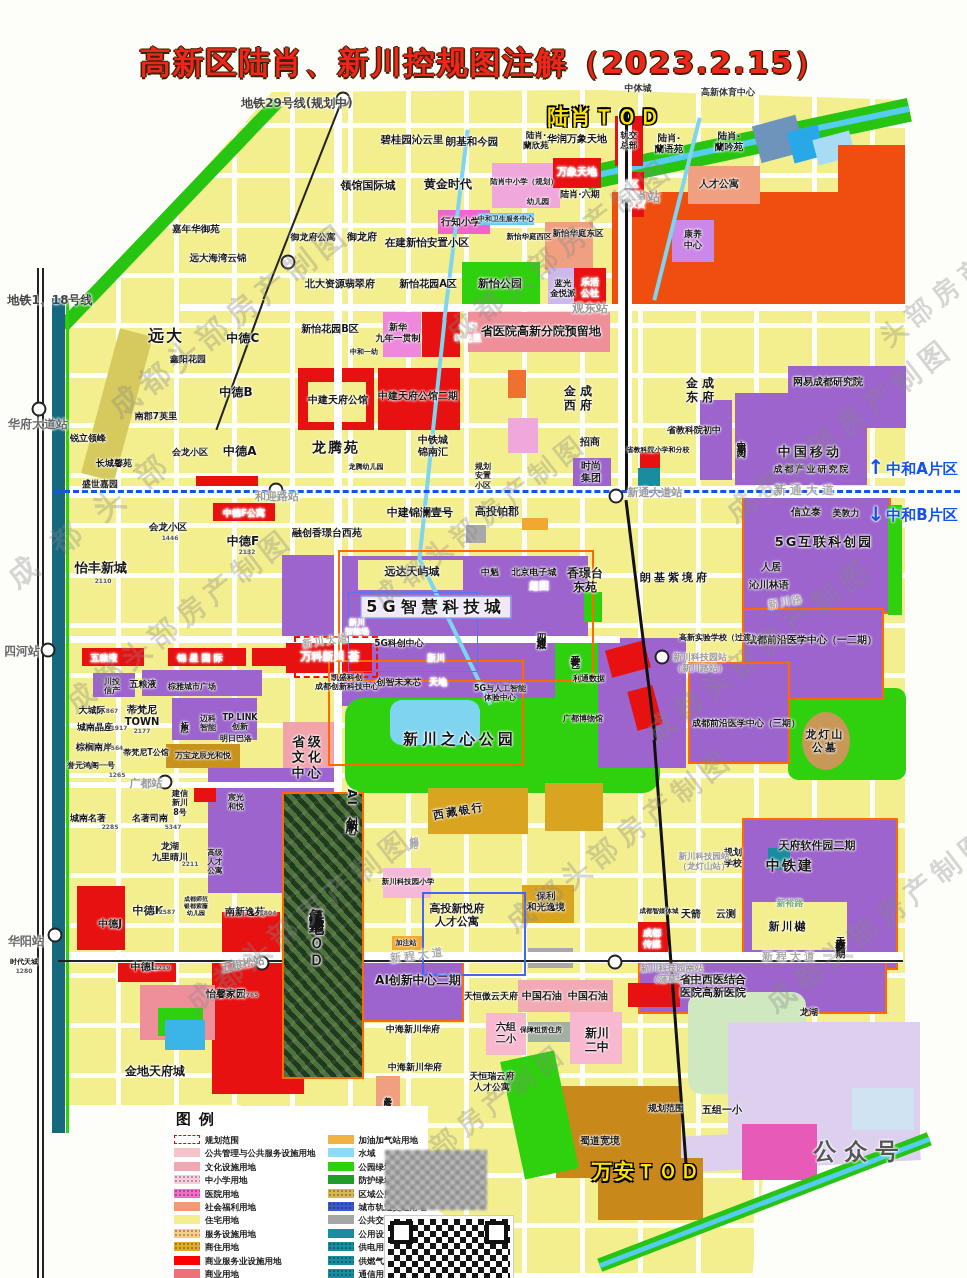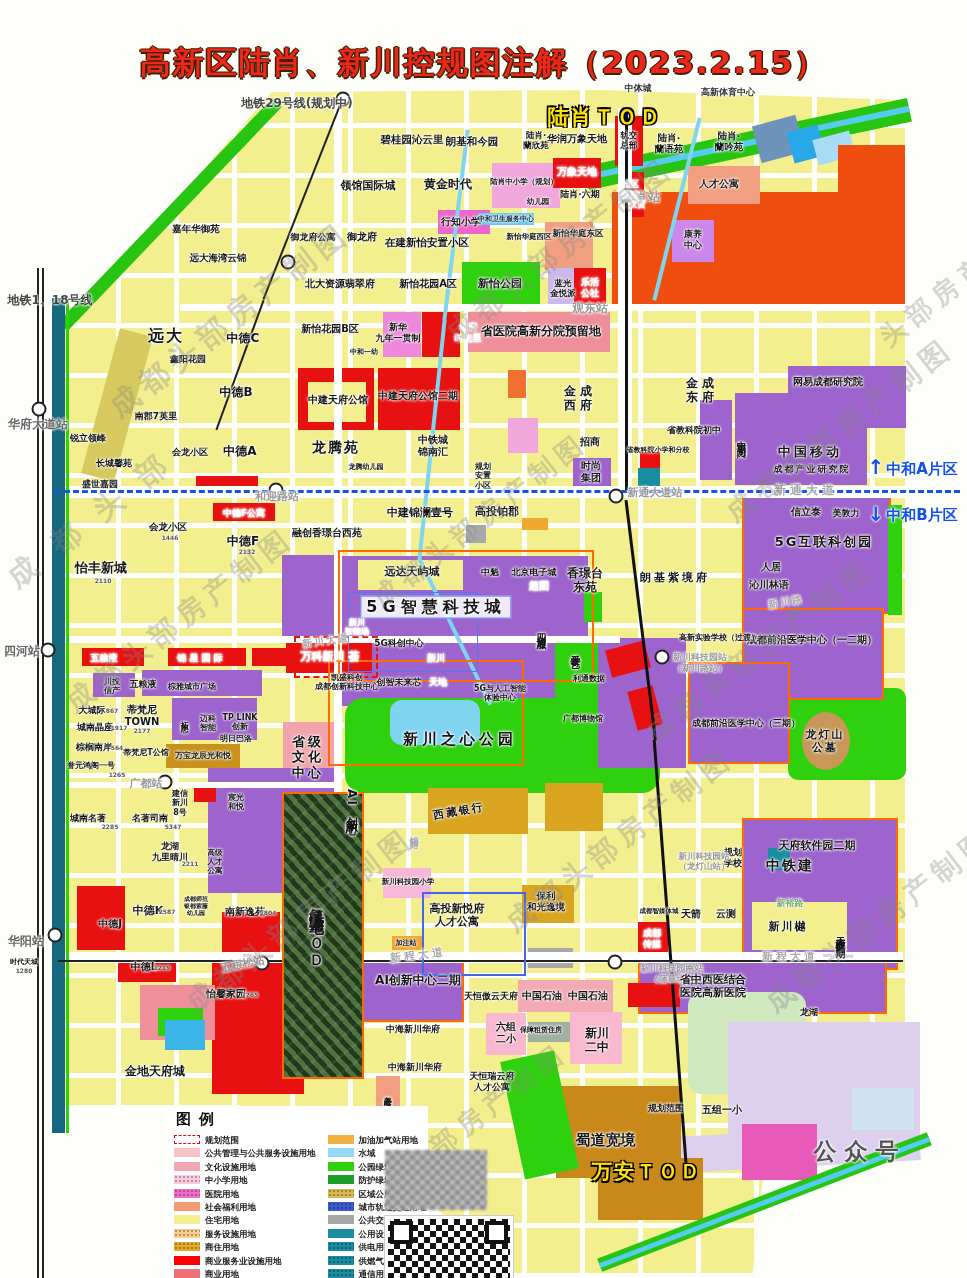--- a/index.html
+++ b/index.html
@@ -450,21 +450,21 @@
         <div class="lbl" style="left: 541px; top: 1030px; font-size: 7px;">保障租赁住房</div>
         <div class="lbl" style="left: 597px; top: 1040px; font-size: 12px;">新川
 二中</div>
         <div class="lbl" style="left: 415px; top: 1067px; font-size: 9px;">中海新川华府</div>
         <div class="lbl" style="left: 492px; top: 1082px; font-size: 9px;">天恒瑞云府
 人才公寓</div>
         <div class="lbl v" style="left: 387px; top: 1092px; font-size: 8px;">养老院</div>
         <div class="lbl" style="left: 155px; top: 1071px; font-size: 12px;">金地天府城</div>
         <div class="lbl" style="left: 666px; top: 1108px; font-size: 9px;">规划范围</div>
         <div class="lbl" style="left: 722px; top: 1110px; font-size: 10px;">五组一小</div>
-        <div class="lbl" style="left: 600px; top: 1141px; font-size: 15px; padding-left: 11px;">蜀道宽境</div>
+        <div class="lbl" style="left: 600px; top: 1141px; font-size: 10px;">蜀道宽境</div>
         <div class="lbl tod" style="left: 647px; top: 1172px; font-size: 20px;">万安ＴＯＤ</div>
         <div class="lbl" style="left: 860px; top: 1152px; font-size: 23px; color: rgb(85, 85, 85); letter-spacing: 8px;">公众号</div>
         <div class="lbl" style="left: 812px; top: 640px; font-size: 10px;">成都前沿医学中心（一二期）</div>
         <div class="lbl" style="left: 719px; top: 638px; font-size: 8px;">高新实验学校（过渡）</div>
         <div class="lbl" style="left: 700px; top: 663px; font-size: 9px; color: rgb(153, 153, 153);">新川科技园站
 （新川路站）</div>
         <div class="lbl" style="left: 746px; top: 723px; font-size: 9px;">成都前沿医学中心（三期）</div>
         <div class="lbl" style="left: 825px; top: 742px; font-size: 11px; letter-spacing: 2px;">龙灯山
 公墓</div>
         <div class="lbl" style="left: 786px; top: 602px; font-size: 10px; color: rgb(170, 170, 170); letter-spacing: 2px; transform: translate(-50%, -50%) rotate(-10deg);">新川路</div>

